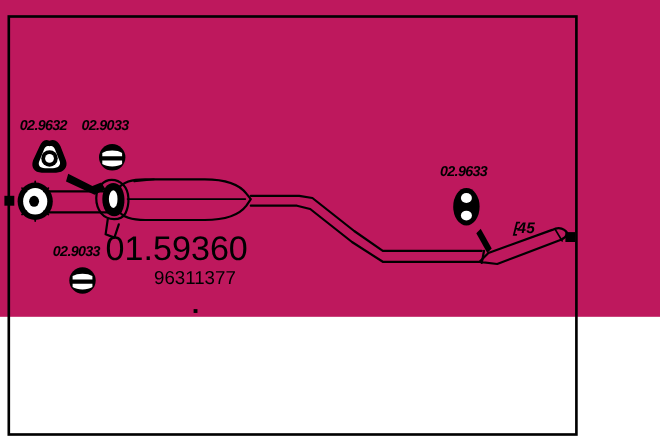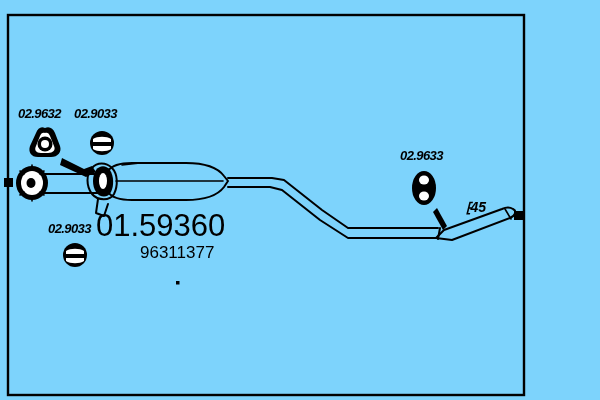--- a/index.html
+++ b/index.html
@@ -9,22 +9,22 @@
   }
   body {
     width: 600px;
     height: 400px;
     font-family: "Liberation Sans", sans-serif;
     overflow: hidden;
   }
   #page {
     position: relative;
     width: 600px;
-    height: 400px;
-    background: #7dd3fc;
+    height: 288px;
+    background: #be185d;
   }
   #drawing {
     position: absolute;
     left: 0;
     top: 0;
     width: 600px;
     height: 400px;
     display: block;
   }
   .lbl-small {

